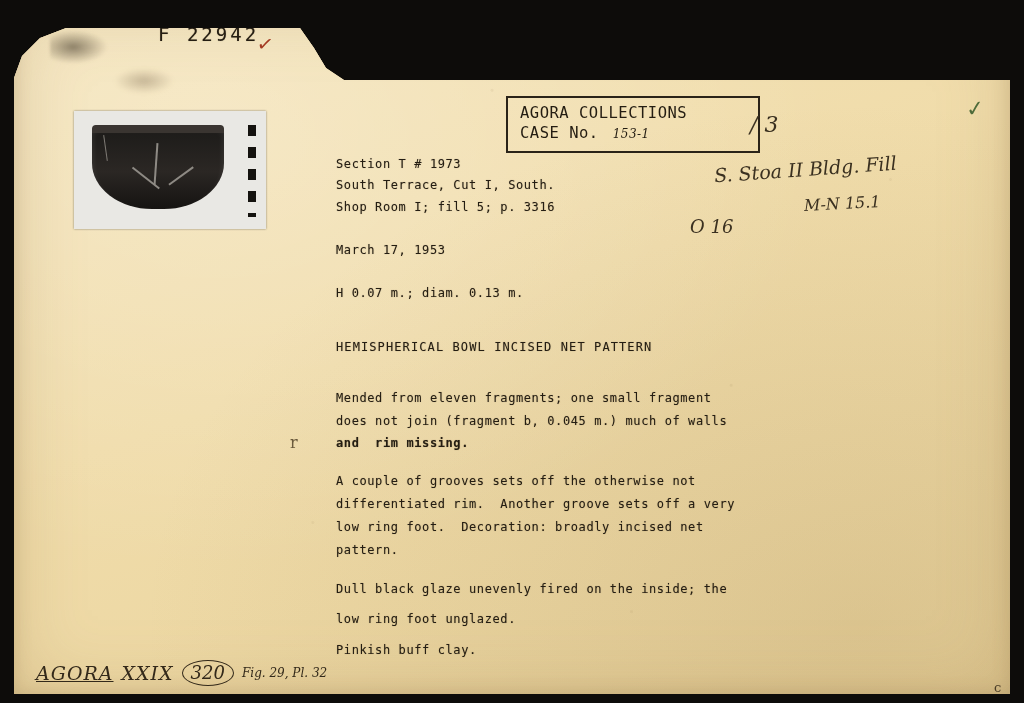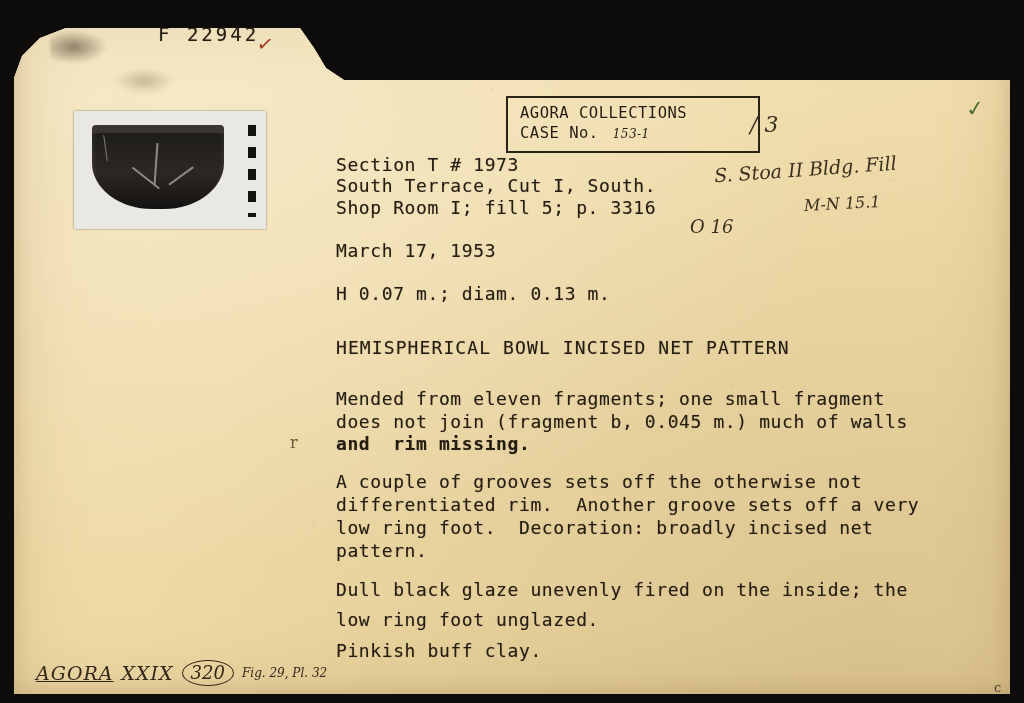--- a/index.html
+++ b/index.html
@@ -78,21 +78,21 @@
     height: 26px;
     background: radial-gradient(ellipse at 50% 50%, rgba(90,70,45,0.30), rgba(90,70,45,0) 70%);
     filter: blur(2px);
   }
 
   
   .typed {
     position: absolute;
     color: #241d12;
     font-family: "DejaVu Sans Mono", monospace;
-    font-size: 18px;
+    font-size: 12px;
     line-height: 23px;
     letter-spacing: 0.6px;
     white-space: pre;
     text-shadow: 0 0 1px rgba(40,30,15,0.35);
   }
 
   #accession-number {
     left: 144px;
     top: 15px;
     font-size: 19px;

